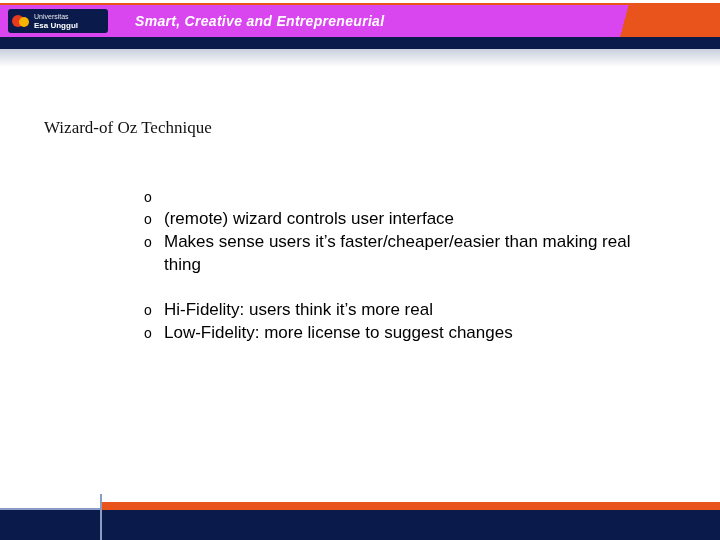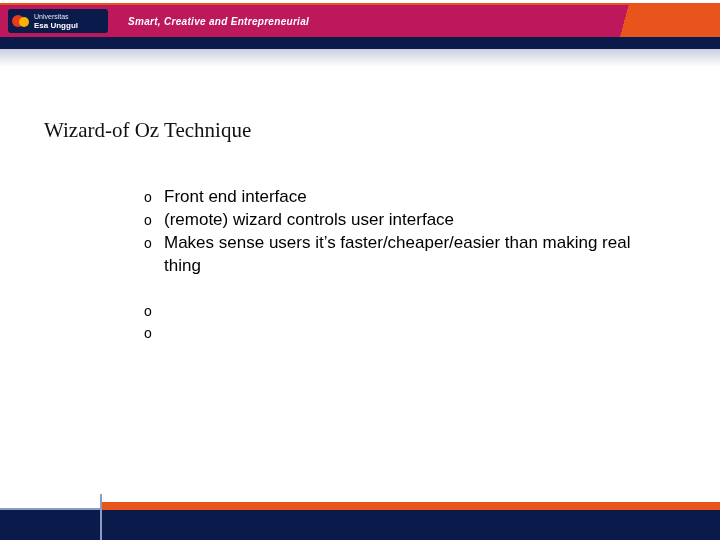--- a/index.html
+++ b/index.html
@@ -8,23 +8,24 @@
     height: 540px;
     font-family: Arial, Helvetica, sans-serif;
     background: #fff;
     position: relative;
     overflow: hidden;
   }
   .top-band {
     position: absolute;
     top: 5px; left: 0; right: 0;
     height: 32px;
-    background: #be185d;
+    background: #d946ef;
     display: flex;
     align-items: center;
+    gap: 7px;
   }
   .logo-chip {
     margin-left: 8px;
     width: 100px; height: 24px;
     background: #0a1a4a;
     border-radius: 3px;
     display: flex;
     align-items: center;
     padding-left: 4px;
     gap: 4px;
@@ -56,21 +57,21 @@
   }
   .logo-sub {
     font-size: 7px;
     font-weight: normal;
     opacity: .9;
   }
   .tagline {
     margin-left: 20px;
     color: #fff;
     font-style: italic;
-    font-size: 10px;
+    font-size: 14px;
     font-weight: bold;
     letter-spacing: .3px;
   }
   .orange-line {
     position: absolute;
     left: 0; right: 0;
     height: 4px;
     background: #e8541c;
   }
   .orange-top-thin {
@@ -98,21 +99,21 @@
   }
   .orange-line.mid {
     top: 49px;
   }
 
   .slide-title {
     position: absolute;
     top: 118px;
     left: 44px;
     font-family: Georgia, "Times New Roman", serif;
-    font-size: 21px;
+    font-size: 17px;
     color: #111;
     font-weight: normal;
   }
 
   .content {
     position: absolute;
     top: 186px;
     left: 90px;
     right: 60px;
     font-size: 17px;
@@ -195,40 +196,41 @@
 <div class="orange-line mid"></div>
 <div class="navy-fade"></div>
 
 <div class="slide-title">Wizard-of Oz Technique</div>
 
 <div class="content">
   <div class="lvl1">
     <ul class="lvl2">
       <li>
         <span class="bullet-o">o</span>
-        <span>Front end interface</span>
       </li>
       <li>
         <span class="bullet-o">o</span>
         <span>(remote) wizard controls user interface</span>
       </li>
       <li>
         <span class="bullet-o">o</span>
         <span>Makes sense users it’s faster/cheaper/easier than making real thing</span>
       </li>
     </ul>
   </div>
 
   <div class="lvl1">
     <ul class="lvl2">
       <li>
         <span class="bullet-o">o</span>
-      </li>
-      <li>
-        <span class="bullet-o">o</span>
+        <span>Hi-Fidelity: users think it’s more real</span>
+      </li>
+      <li>
+        <span class="bullet-o">o</span>
+        <span>Low-Fidelity: more license to suggest changes</span>
       </li>
     </ul>
   </div>
 </div>
 
 <div class="footer">
   <div class="underline"></div>
   <div class="orange"></div>
   <div class="navy"></div>
   <div class="tick"></div>

